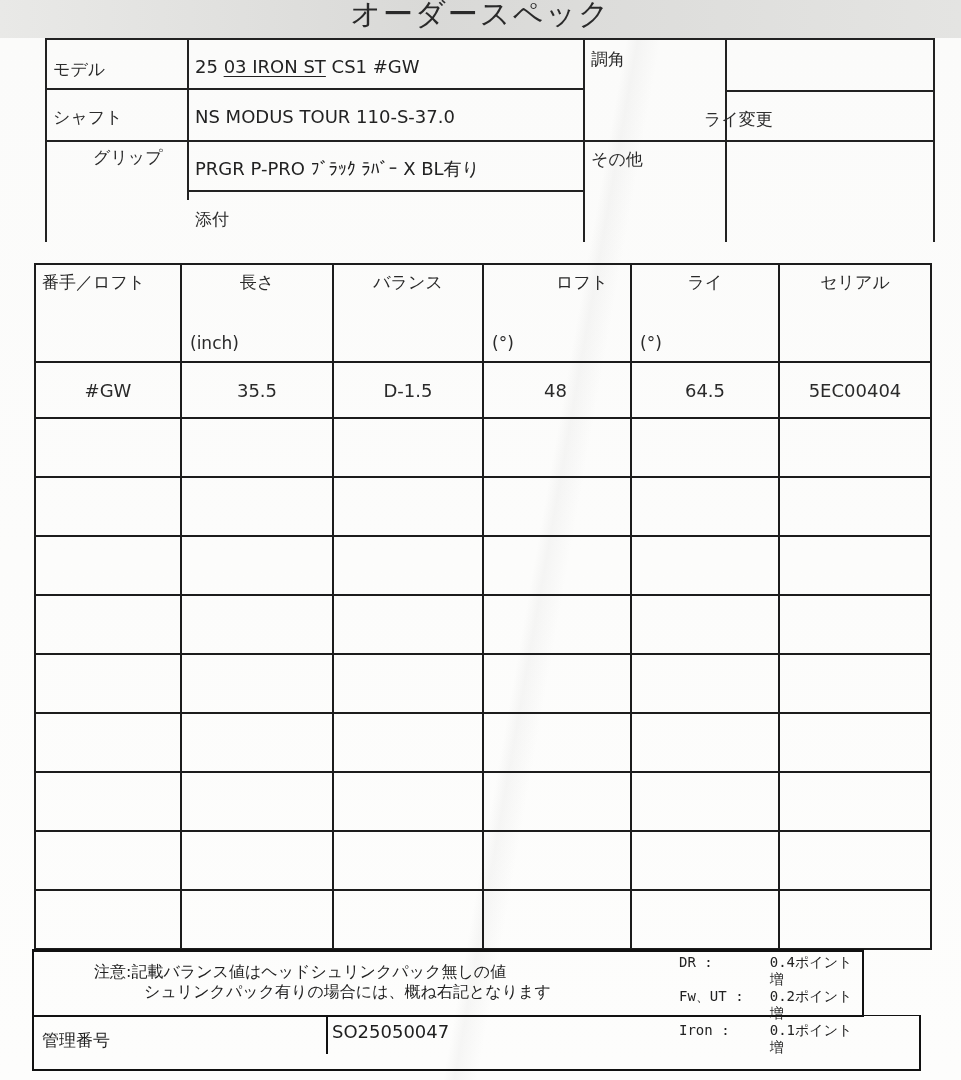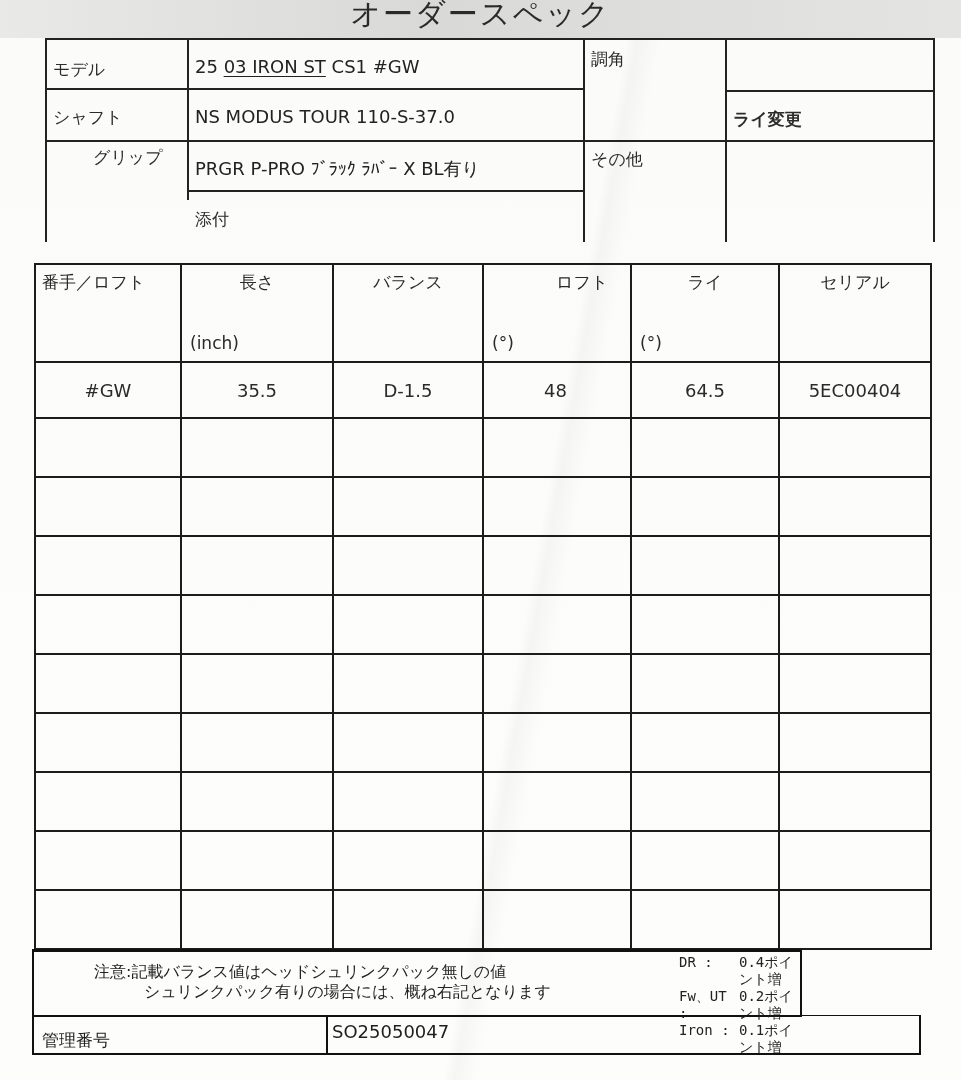--- a/index.html
+++ b/index.html
@@ -47,35 +47,35 @@
     }
     .spec th { height: 96px; position: relative; }
     .spec th .h1 { position: absolute; top: 6px; left: 0; right: 0; text-align: center; }
     .spec th .h1.left { text-align: left; padding-left: 6px; }
     .spec th .h2 { position: absolute; bottom: 8px; left: 8px; }
     .spec td.data { height: 54px; text-align: center; vertical-align: middle; font-size: 18px; }
     .spec td.empty { height: 57px; }
 
     
     .note {
-      position: absolute; left: 32px; top: 949px; width: 770px; height: 68px;
+      position: absolute; left: 32px; top: 949px; width: 832px; height: 68px;
       border: 2px solid #111; border-top-width: 3px; box-sizing: border-box;
     }
     .note-text {
       position: absolute; left: 60px; top: 10px; font-size: 16px; line-height: 20px; color: #222;
     }
     .note-text .l2 { padding-left: 50px; }
     .note-list {
       position: absolute; left: 645px; top: 2px; font-family: "DejaVu Sans Mono", monospace;
       font-size: 14px; line-height: 17px; color: #222;
     }
     .note-list .row { display: flex; }
     .note-list .k { width: 95px; }
     .mgmt {
-      position: absolute; left: 32px; top: 1015px; width: 889px; height: 40px;
+      position: absolute; left: 32px; top: 1015px; width: 889px; height: 56px;
       border: 2px solid #111; border-top-width: 1px; box-sizing: border-box;
     }
     .mgmt .k { position: absolute; left: 8px; top: 13px; font-size: 17px; }
     .mgmt .sep { position: absolute; left: 292px; top: 0; width: 2px; height: 38px; background: #111; }
     .mgmt .v { position: absolute; left: 298px; top: 5px; font-size: 18px; }
   </style>
 </head>
 <body>
 
 <div class="paper"></div>
@@ -99,21 +99,21 @@
 
   <div class="lbl" style="left:6px; top:66px;">シャフト</div>
   <div class="val" style="left:148px; top:66px;">NS MODUS TOUR 110-S-37.0</div>
 
   <div class="lbl" style="left:6px; top:106px;margin-left:40px;">グリップ</div>
   <div class="val" style="left:148px; top:117px;">PRGR P-PRO ﾌﾞﾗｯｸ ﾗﾊﾞｰ X  BL有り</div>
 
   <div class="lbl" style="left:148px; top:168px;">添付</div>
 
   <div class="lbl" style="left:544px; top:8px;">調角</div>
-  <div class="lbl" style="left:686px; top:68px;font-weight:bold;">ライ変更</div>
+  <div class="lbl" style="left:657px; top:68px;">ライ変更</div>
   <div class="lbl" style="left:544px; top:108px;">その他</div>
 </div>
 
 <table class="spec">
   <colgroup>
     <col style="width:146px">
       <col style="width:152px">
       <col style="width:150px">
     <col style="width:148px">
       <col style="width:148px">

